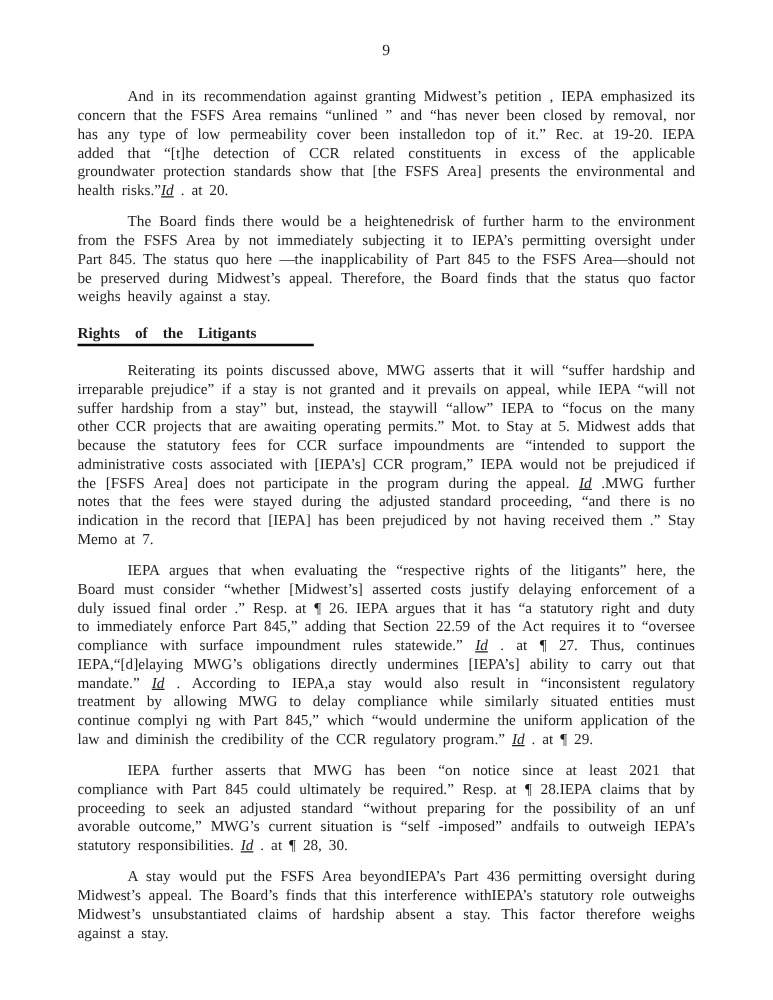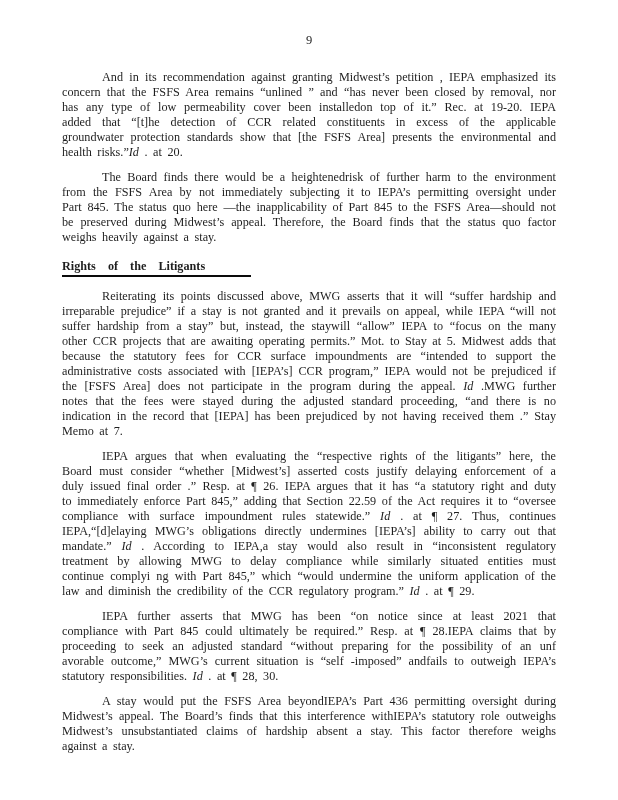--- a/index.html
+++ b/index.html
@@ -27,21 +27,21 @@
     width: 494px;
   }
   .para {
     margin: 0 0 10px 0;
     font-size: 12.2px;
     line-height: 15px;
     text-align: justify;
     text-indent: 40px;
     word-spacing: 2.5px;
   }
-  .it { font-style: italic; }
+  .it { font-style: italic; text-decoration: underline; }
   .heading {
     display: inline-block;
     margin: 4px 0 12px 0;
     font-size: 12.2px;
     font-weight: bold;
     border-bottom: 2px solid #0a0a0a;
     padding-right: 46px;
     padding-bottom: 1px;
     word-spacing: 9px;
     text-align: right;

